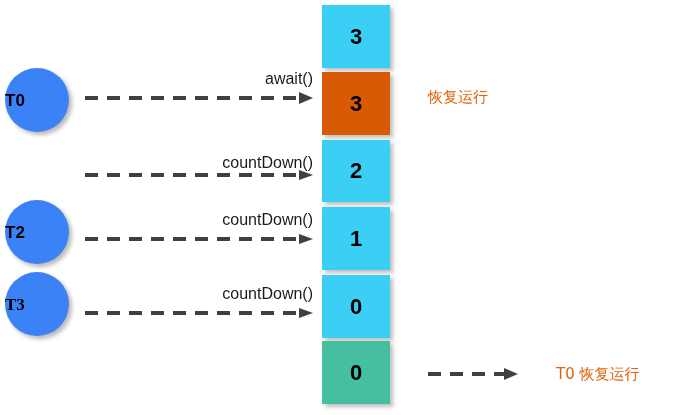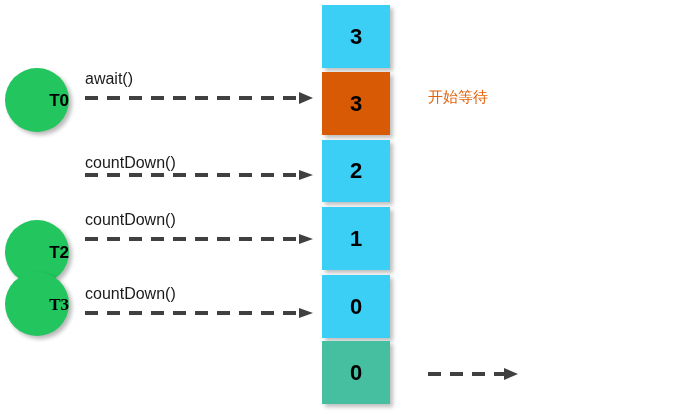--- a/index.html
+++ b/index.html
@@ -19,25 +19,25 @@
     width: 691px;
     height: 415px;
   }
 
   
   .thread-node {
     position: absolute;
     width: 64px;
     height: 64px;
     border-radius: 50%;
-    background: #22c55e;
+    background: #3b82f6;
     box-shadow: 3px 3px 4px rgba(0,0,0,0.28);
     display: flex;
     align-items: center;
-    justify-content: flex-end;
+    justify-content: flex-start;
   }
   .thread-label {
     font-size: 17px;
     font-weight: bold;
     color: #000000;
     letter-spacing: 0px;
     line-height: 1;
   }
 
   
@@ -49,21 +49,21 @@
     position: absolute;
     left: 0;
     top: 0;
     overflow: visible;
   }
   .call-text {
     position: absolute;
     left: 0;
     top: -20px;
     width: 100%;
-    text-align: left;
+    text-align: right;
     font-size: 16px;
     color: #1a1a1a;
     white-space: nowrap;
   }
   .call-text.overlap {
     top: -13px;
   }
 
   
   .counter-box {
@@ -94,21 +94,21 @@
 </head>
 <body>
 
 <div id="canvas">
 
   <div class="thread-node" style="left:5px; top:68px;">
     <span class="thread-label">T0</span>
   </div>
 
 
-  <div class="thread-node" style="left:5px; top:220px;">
+  <div class="thread-node" style="left:5px; top:200px;">
     <span class="thread-label">T2</span>
   </div>
 
   <div class="thread-node" style="left:5px; top:272px;font-family:Liberation Serif, serif;">
     <span class="thread-label">T3</span>
   </div>
 
   <div class="call-row" style="left:85px; top:90px; width:228px;">
     <span class="call-text">await()</span>
     <svg class="call-arrow-svg" width="228" height="16" viewBox="0 0 228 16">
@@ -165,16 +165,17 @@
     <span class="counter-value">0</span>
   </div>
 
   <div class="call-row" style="left:428px; top:366px; width:90px;">
     <svg class="call-arrow-svg" width="90" height="16" viewBox="0 0 90 16">
       <line x1="0" y1="8" x2="76" y2="8" stroke="#404040" stroke-width="4" stroke-dasharray="13 9"></line>
       <polygon points="76,2 90,8 76,14" fill="#404040"></polygon>
     </svg>
   </div>
 
-  <div class="annotation" style="left:428px; top:88px;">开始等待</div>
+  <div class="annotation" style="left:428px; top:88px;">恢复运行</div>
 
+  <div class="annotation" style="left:556px; top:365px;">T0 恢复运行</div>
 
 </div>
 
 </body></html>

